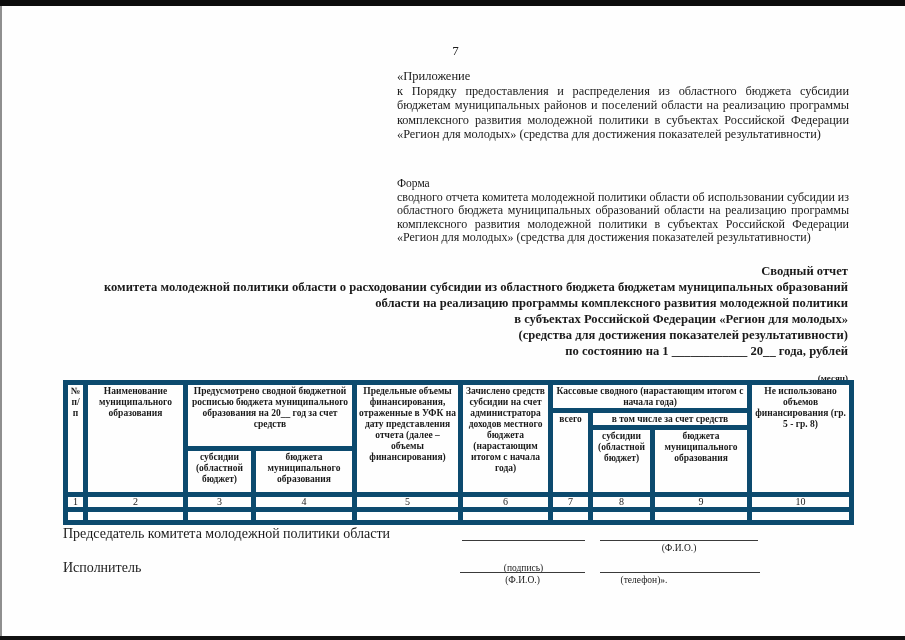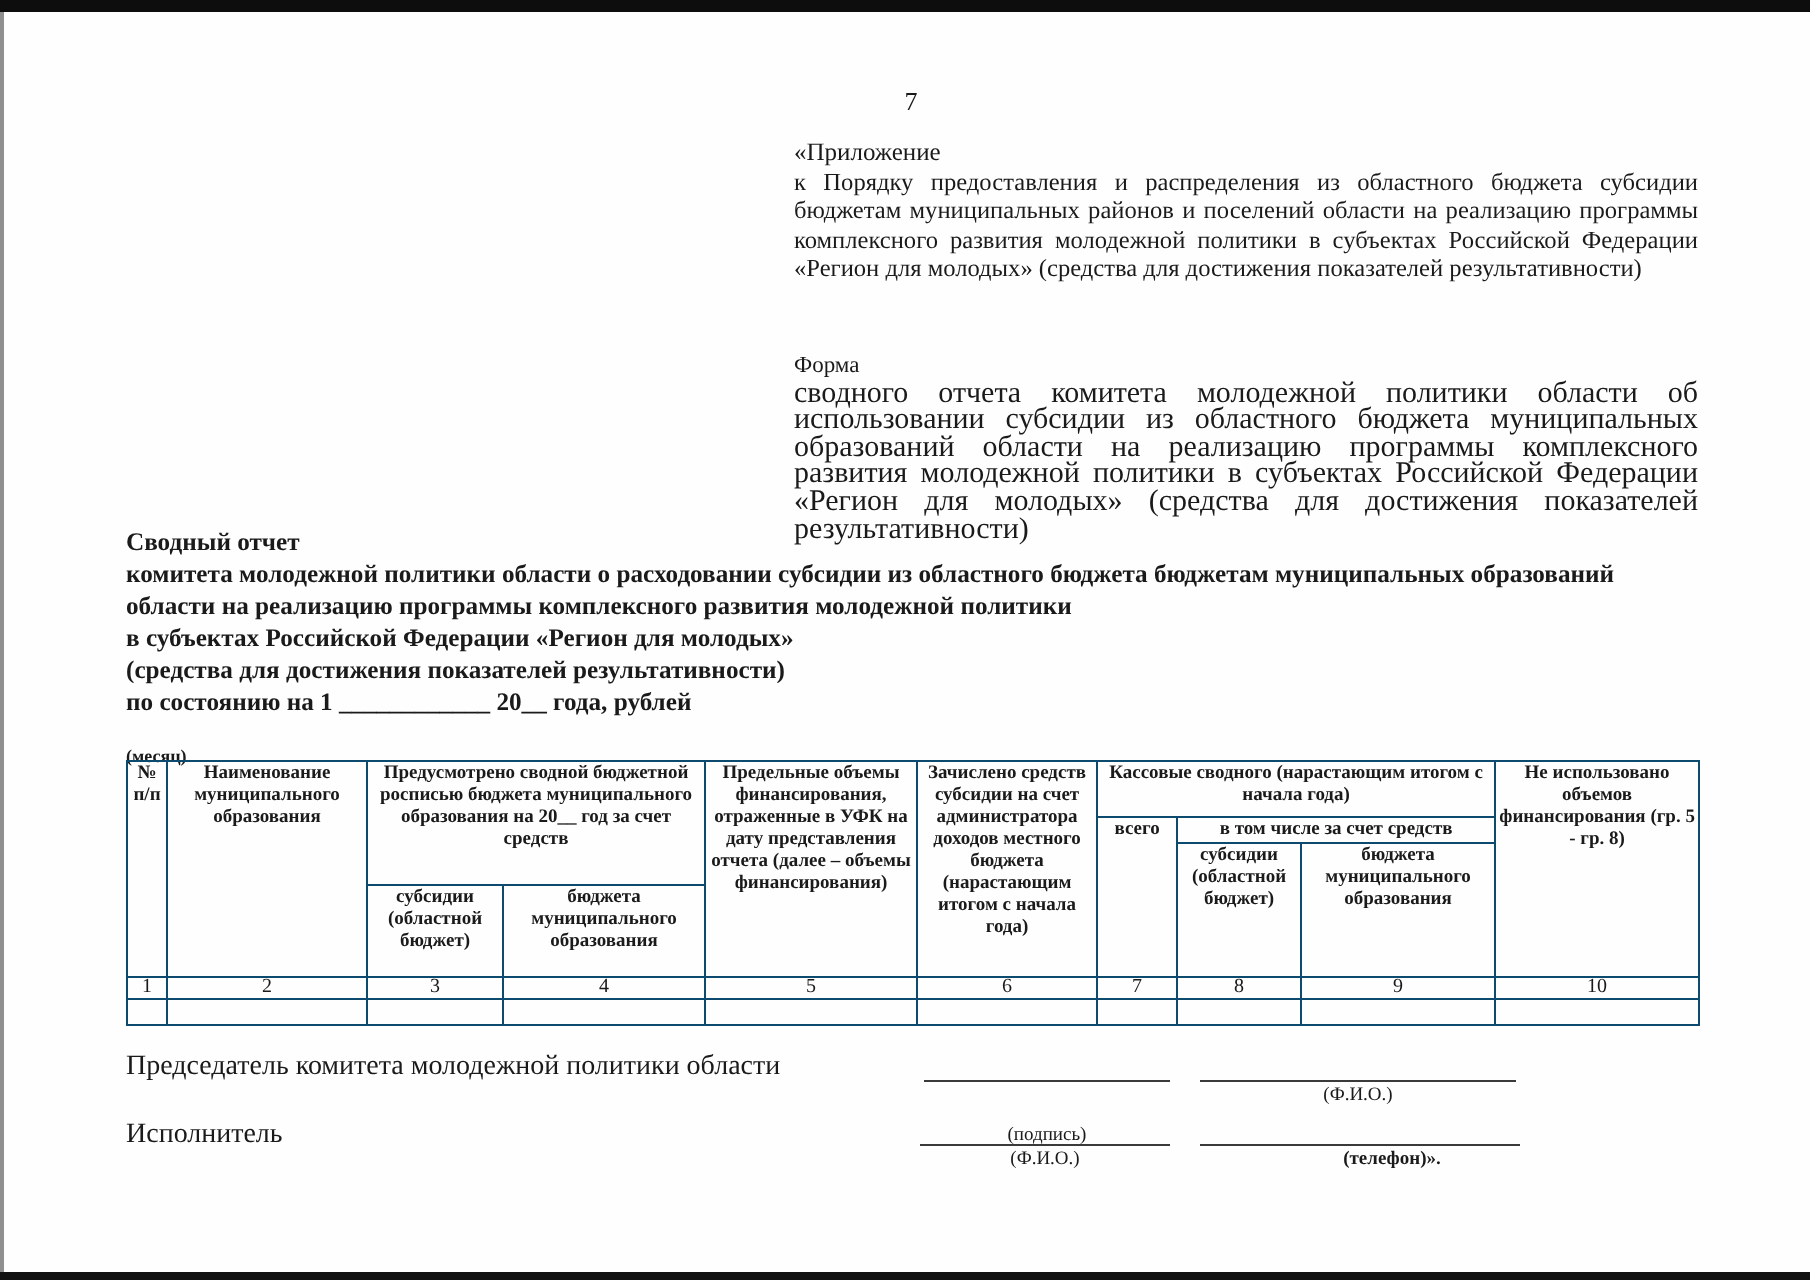--- a/index.html
+++ b/index.html
@@ -11,33 +11,33 @@
   .scan-top{position:absolute;left:0;top:0;width:905px;height:6px;background:#0d0d0d;}
   .scan-bottom{position:absolute;left:0;top:636px;width:905px;height:4px;background:#111;}
   .scan-left{position:absolute;left:0;top:6px;width:2px;height:630px;background:#8f8f8f;}
 
   .page-number{position:absolute;left:63px;top:43px;width:785px;text-align:center;font-size:13px;}
 
   .appendix{position:absolute;left:397px;top:69px;width:452px;}
   .form-note{position:absolute;left:397px;top:177px;width:452px;}
   .blk-heading{text-align:left;font-size:12.5px;line-height:14.5px;}
   .blk-body{text-align:justify;font-size:12.3px;line-height:14.6px;}
-  .blk-body.small{font-size:15px;line-height:13.6px;}
+  .blk-body.small{font-size:12px;line-height:13.6px;}
   .form-note .blk-heading{font-size:11.5px;line-height:13.6px;}
 
-  .doc-title{position:absolute;left:63px;top:263px;width:785px;text-align:left;font-weight:bold;}
+  .doc-title{position:absolute;left:63px;top:263px;width:785px;text-align:right;font-weight:bold;}
   .doc-title .tl{font-size:12.6px;line-height:16px;}
   .doc-title .month-note{font-size:9px;line-height:10px;margin-top:14px;}
 
   table.report-table{
     position:absolute;left:63px;top:380px;width:786px;
     border-collapse:collapse;table-layout:fixed;
   }
   table.report-table td{
-    border:1px solid #0c4a6e;vertical-align:top;text-align:center;
+    border:5px solid #0c4a6e;vertical-align:top;text-align:center;
     font-size:9.5px;line-height:11px;font-weight:bold;
     padding:1px 1px 0 1px;overflow:hidden;
   }
   tr.hr1{height:28px;} tr.hr2{height:12px;} tr.hr3{height:21px;} tr.hr4{height:46px;}
   tr.nrow{height:11px;} tr.erow{height:13px;}
   tr.nrow td{font-weight:normal;font-size:10px;line-height:10px;padding:0;vertical-align:middle;}
   tr.erow td{padding:0;}
 
   .sig-label{position:absolute;font-size:14px;font-weight:normal;white-space:nowrap;}
   .sig-line{position:absolute;border-top:1.5px solid #3a3a3a;height:0;}
@@ -138,15 +138,15 @@
   <div class="sig-label" style="left:63px;top:526px;">Председатель комитета молодежной политики области</div>
   <div class="sig-line" style="left:462px;top:540px;width:123px;"></div>
   <div class="sig-caption" style="left:462px;top:563px;width:123px;">(подпись)</div>
   <div class="sig-line" style="left:600px;top:540px;width:158px;"></div>
   <div class="sig-caption" style="left:600px;top:543px;width:158px;">(Ф.И.О.)</div>
 
   <div class="sig-label" style="left:63px;top:560px;">Исполнитель</div>
   <div class="sig-line" style="left:460px;top:572px;width:125px;"></div>
   <div class="sig-caption" style="left:460px;top:575px;width:125px;">(Ф.И.О.)</div>
   <div class="sig-line" style="left:600px;top:572px;width:160px;"></div>
-  <div class="sig-caption" style="left:616px;top:575px;width:160px;font-weight:bold;">(телефон)».</div>
+  <div class="sig-caption" style="left:564px;top:575px;width:160px;">(телефон)».</div>
 
 </div>
 
 </body></html>

